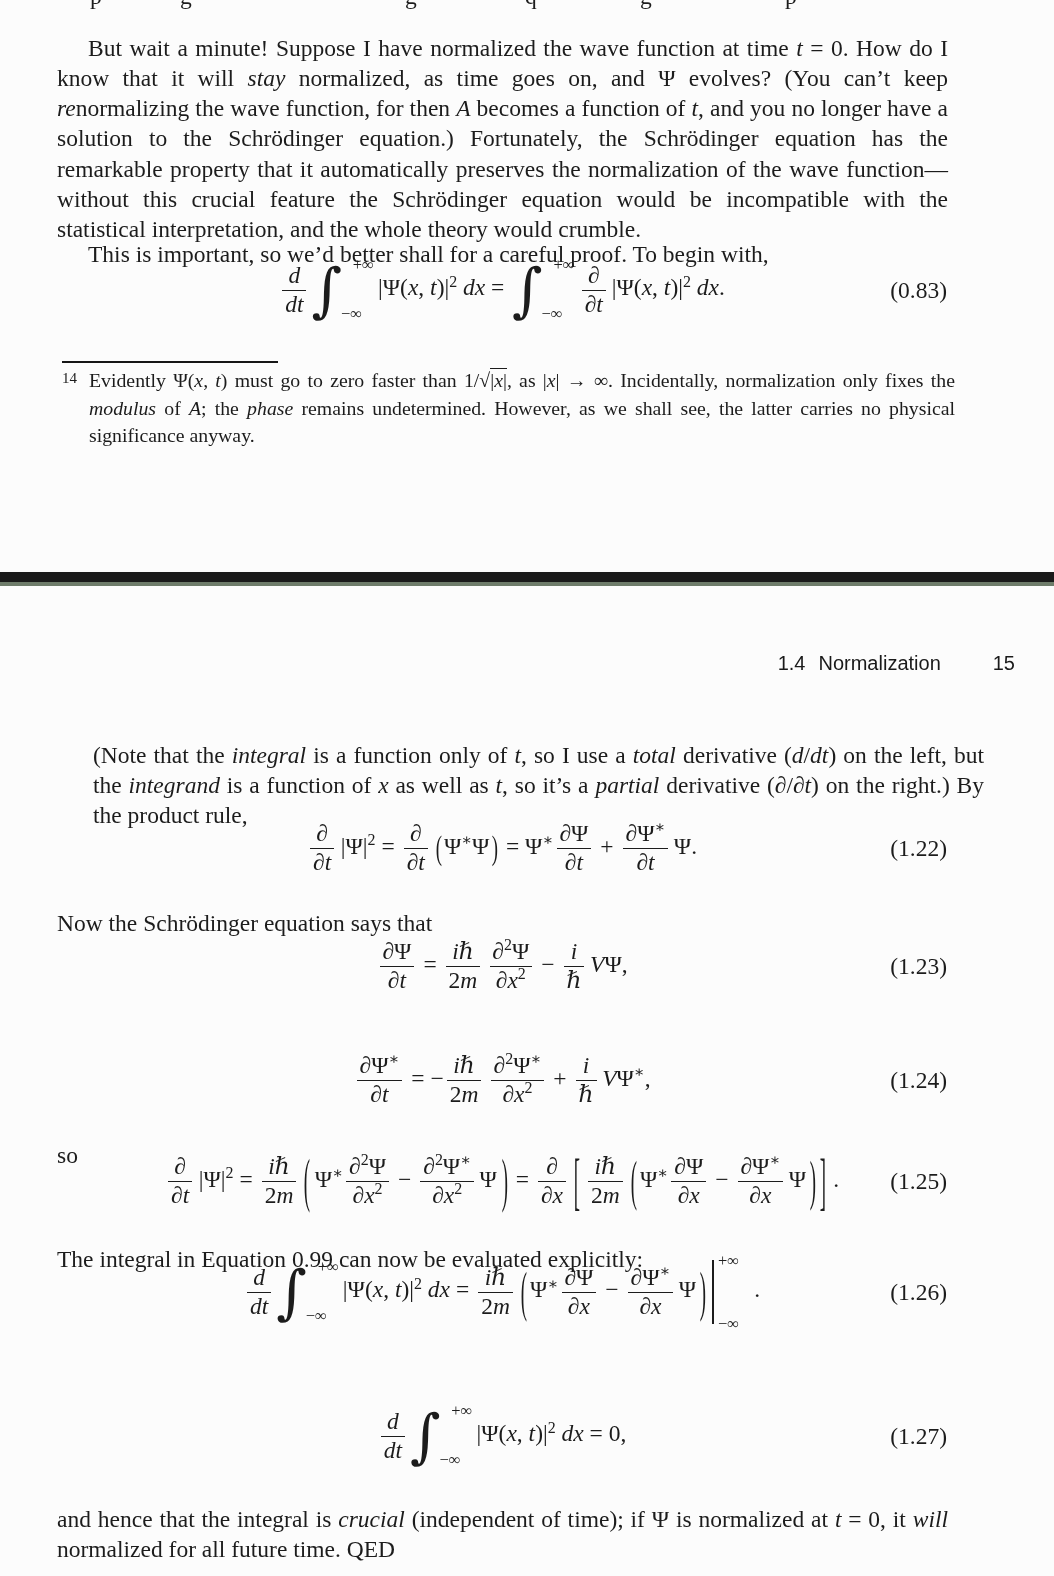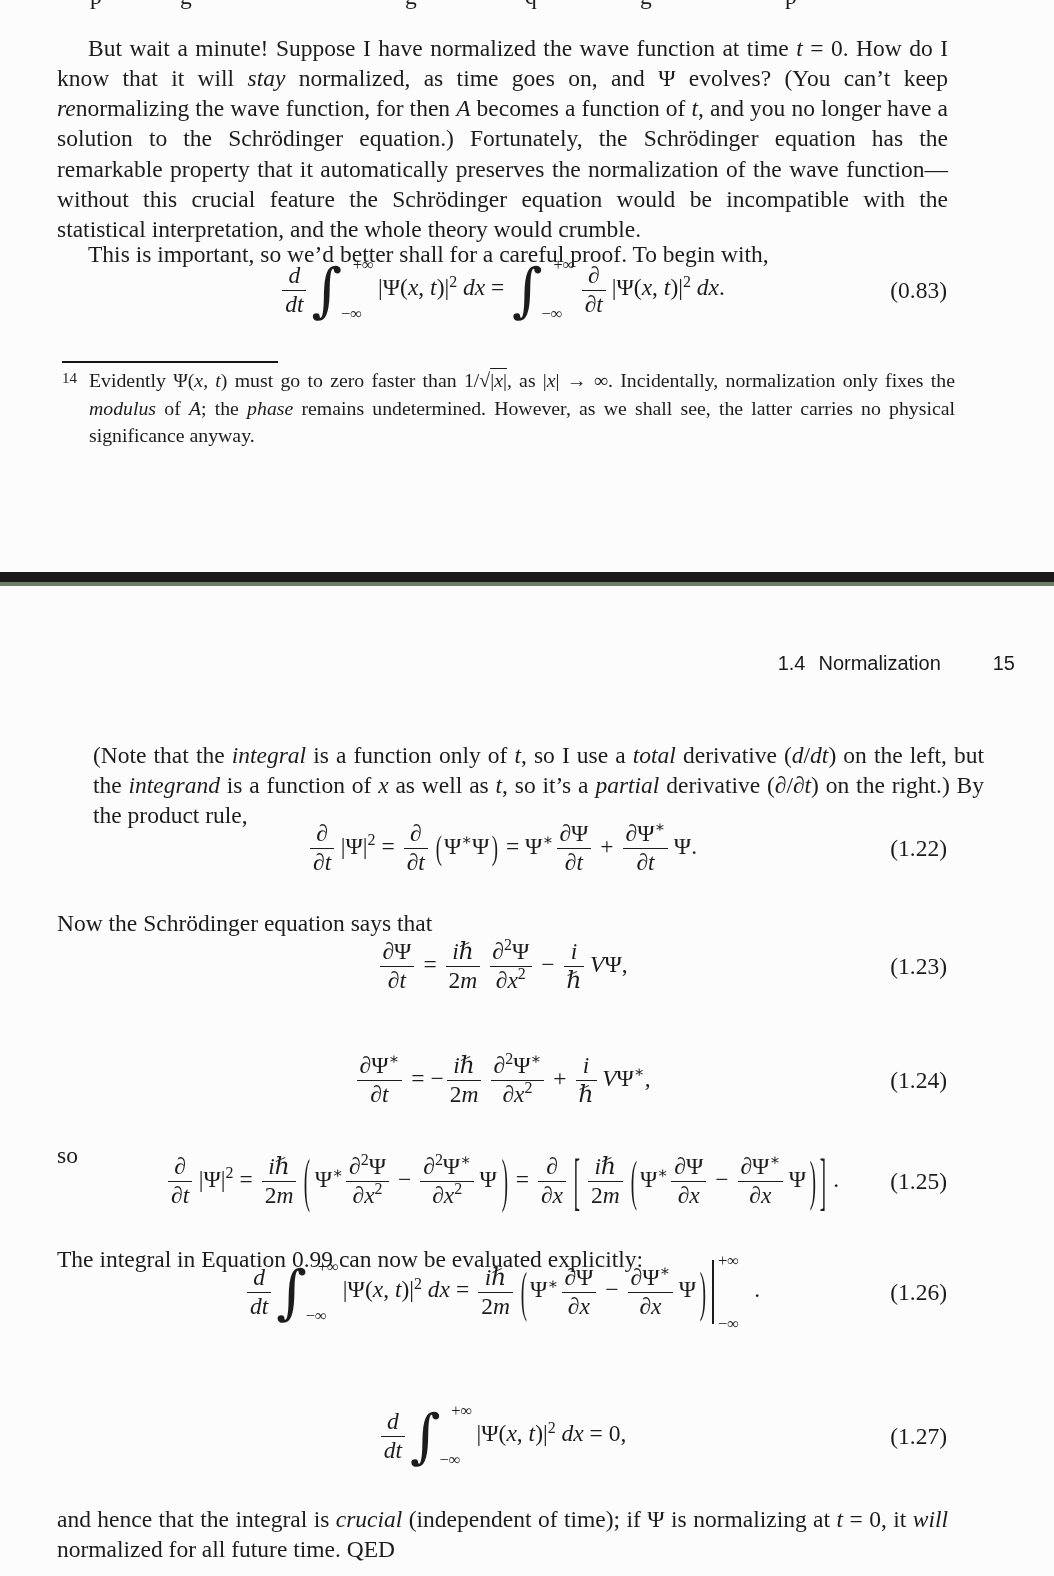--- a/index.html
+++ b/index.html
@@ -164,15 +164,15 @@
     <span class="m-row"><span class="fr"><span class="fn"><span class="mi">d</span></span><span class="fd"><span class="mi">dt</span></span></span><span class="int"><span class="sgn">∫</span><span class="lu">+∞</span><span class="ll">−∞</span></span><span class="msp" style="width: 0.1em;"></span><span class="mr">|Ψ(</span><span class="mi">x</span><span class="mr">, </span><span class="mi">t</span><span class="mr">)|</span><span class="msup"><span class="mr">2</span></span><span class="msp" style="width: 0.25em;"></span><span class="mi">dx</span><span class="mr"> = </span><span class="fr"><span class="fn"><span class="mi">i</span><span class="mr">ℏ</span></span><span class="fd"><span class="mr">2</span><span class="mi">m</span></span></span><span class="msp" style="width: 0.1em;"></span><span class="bd" style="transform: scale(0.8, 2.3);">(</span><span class="msp" style="width: 0.05em;"></span><span class="mr">Ψ</span><span class="msup"><span class="mr">∗</span></span><span class="fr"><span class="fn"><span class="mi">∂</span><span class="mr">Ψ</span></span><span class="fd"><span class="mi">∂</span><span class="mi">x</span></span></span><span class="mr"> − </span><span class="fr"><span class="fn"><span class="mi">∂</span><span class="mr">Ψ</span><span class="msup"><span class="mr">∗</span></span></span><span class="fd"><span class="mi">∂</span><span class="mi">x</span></span></span><span class="msp" style="width: 0.1em;"></span><span class="mr">Ψ</span><span class="msp" style="width: 0.05em;"></span><span class="bd" style="transform: scale(0.8, 2.3);">)</span><span class="evalbar"><span class="bar"></span><span class="lu">+∞</span><span class="ll">−∞</span></span><span class="msp" style="width: 0.15em;"></span><span class="mr">.</span></span>
     <span class="eq-label">(1.26)</span>
   </div>
 
 
   <div class="abs eq eq-127">
     <span class="m-row"><span class="fr"><span class="fn"><span class="mi">d</span></span><span class="fd"><span class="mi">dt</span></span></span><span class="int"><span class="sgn">∫</span><span class="lu">+∞</span><span class="ll">−∞</span></span><span class="msp" style="width: 0.1em;"></span><span class="mr">|Ψ(</span><span class="mi">x</span><span class="mr">, </span><span class="mi">t</span><span class="mr">)|</span><span class="msup"><span class="mr">2</span></span><span class="msp" style="width: 0.25em;"></span><span class="mi">dx</span><span class="mr"> = 0,</span></span>
     <span class="eq-label">(1.27)</span>
   </div>
 
-  <p class="abs body-text para-qed"><span>and hence that the integral is </span><span class="it">crucial</span><span> (independent of time); if Ψ is normalizing at </span><span class="it">t</span><span> = 0, it </span><span class="it">will</span><span> normalized for all future time. QED</span></p>
+  <p class="abs body-text para-qed"><span>and hence that the integral is </span><span class="it">crucial</span><span> (independent of time); if Ψ is normalized at </span><span class="it">t</span><span> = 0, it </span><span class="it">will</span><span> normalized for all future time. QED</span></p>
 
 </div>
 
 </body></html>

